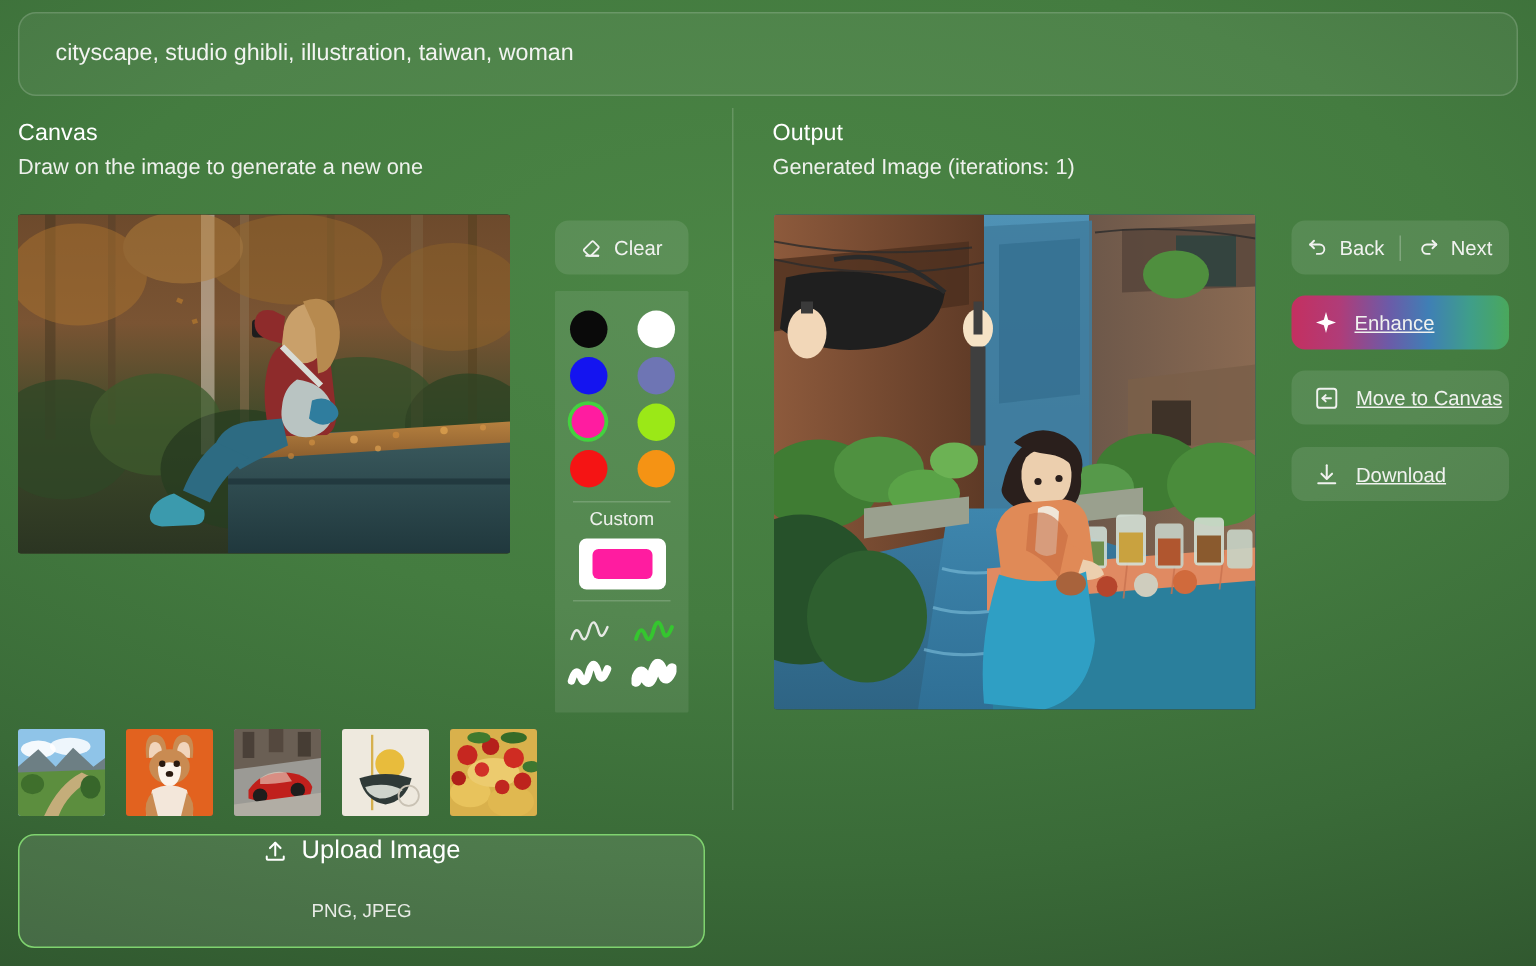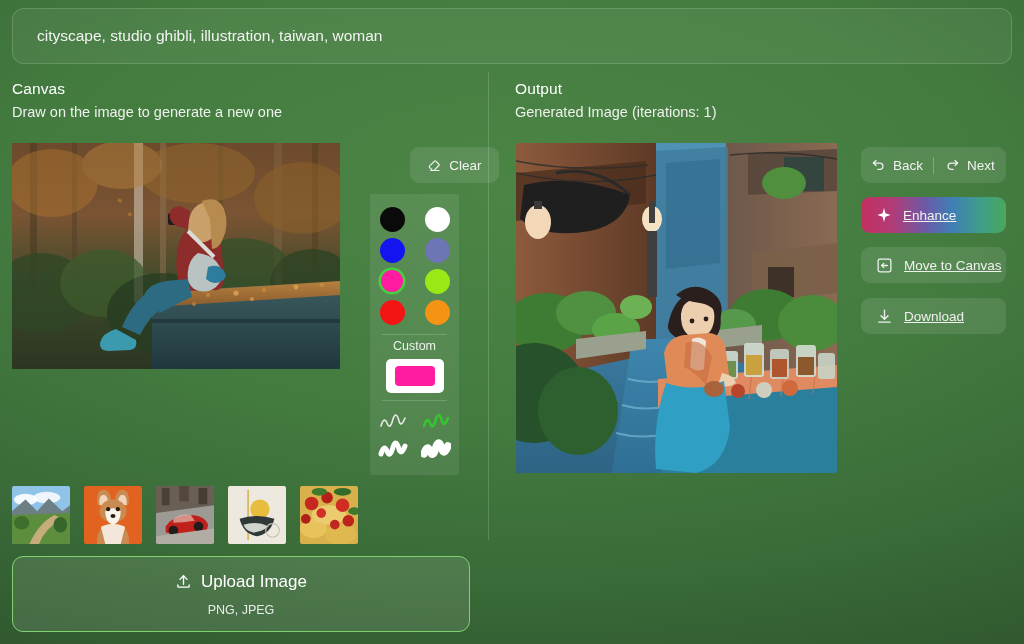--- a/index.html
+++ b/index.html
@@ -71,21 +71,20 @@
 
   
   #clear-button {
     position: absolute; left: 370px; top: 147px;
     width: 89px; height: 36px;
     background: rgba(255,255,255,0.10);
     border-radius: 9px;
     display: flex; align-items: center; justify-content: center; gap: 7px;
     font-size: 13.5px; color: #f0f2ef;
     cursor: pointer;
-    margin-left: 40px;
   }
   #palette-panel {
     position: absolute; left: 370px; top: 194px;
     width: 89px; height: 281px;
     background: rgba(255,255,255,0.085);
     border-radius: 1px;
     padding: 10px 0 8px 0;
     display: flex; flex-direction: column; align-items: center;
   }
   #swatch-grid {
@@ -145,21 +144,21 @@
   }
 
   
   #upload-box {
     position: absolute; left: 12px; top: 556px;
     width: 458px; height: 76px;
     background: rgba(255,255,255,0.10);
     border: 1px solid #7fd36f;
     border-radius: 11px;
     display: flex; flex-direction: column;
-    align-items: center; justify-content: center; gap: 11px;
+    align-items: center; justify-content: flex-start; gap: 23px;
     cursor: pointer;
   }
   #upload-main {
     display: flex; align-items: center; gap: 9px;
     font-size: 17px; color: #ffffff;
   }
   #upload-sub { font-size: 12.5px; color: #e8ebe6; }
 
   
   .action-btn {

